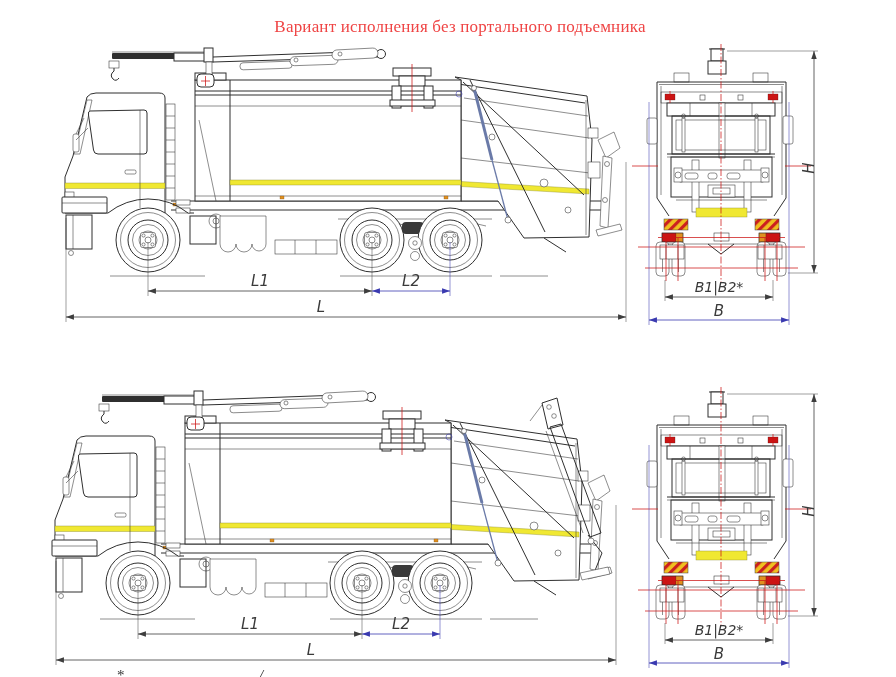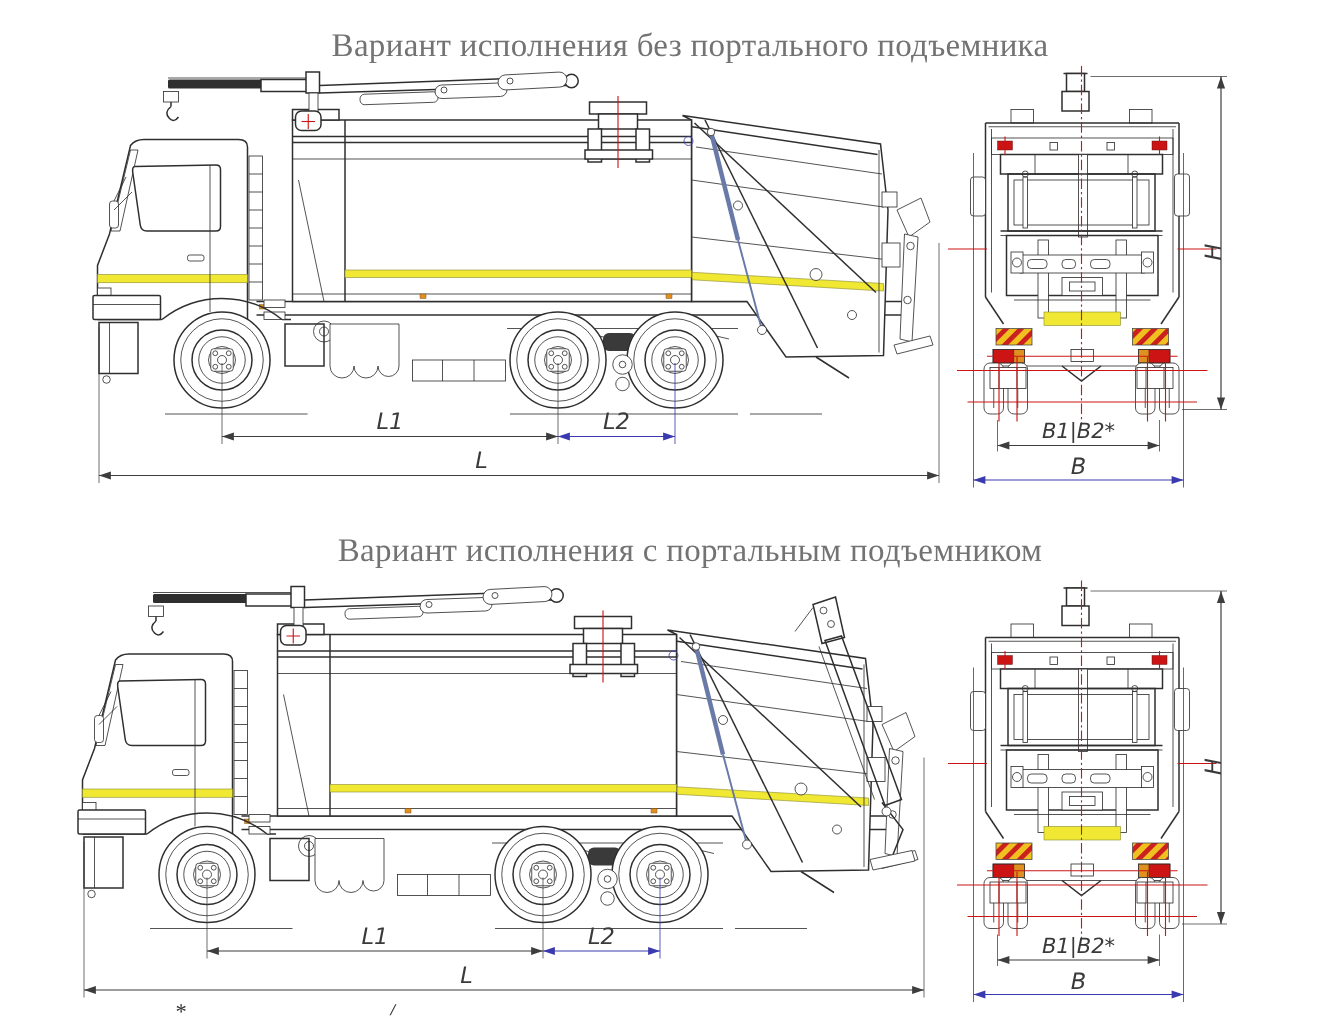--- a/index.html
+++ b/index.html
@@ -1,19 +1,19 @@
 <!DOCTYPE html>
 <html style="--c-line: #2f2f2f; --c-dim: #3d3d3d; --c-dim_blue: #3a3ab0; --c-centerline_red: #cc1414; --c-stripe_yellow: #f0e832; --c-hazard_red: #cc2020; --c-hazard_yellow: #f0c020; --c-amber: #e09020; --c-cylinder_blue: #6a7aa8;"><head>
 <meta charset="utf-8">
 <style>
   html,body{margin:0;padding:0;background:#fff;}
   #canvas{position:relative;width:896px;height:677px;background:#fff;overflow:hidden;
           font-family:"Liberation Serif",serif;}
   .title{position:absolute;left:30px;width:860px;text-align:center;
-         font-size:22px;color:#737373;letter-spacing:.2px;}
+         font-size:17px;color:#ef4444;letter-spacing:.2px;}
   #title1{top:17px;} #title2{top:354px;}
   .view{position:absolute;}
   .footmark{position:absolute;font:15px "Liberation Serif",serif;color:#333;}
   
   .ln {stroke:var(--c-line,#2f2f2f);fill:none;stroke-width:1;}
   .fw {fill:#fff;stroke:var(--c-line,#2f2f2f);stroke-width:1;}
   .fwt{fill:#fff;stroke:var(--c-line,#2f2f2f);stroke-width:.55;}
   .lnt{stroke:var(--c-line,#2f2f2f);fill:none;stroke-width:.55;}
   .dk {fill:var(--c-line,#2f2f2f);stroke:none;}
   .yellow{fill:var(--c-stripe_yellow,#f0e832);stroke:#8a8a30;stroke-width:.4;}
@@ -340,21 +340,20 @@
   </svg>
 
   <svg class="view" style="left:620px;top:40px" width="200" height="290" viewBox="0 0 200 290">
     <use href="#grear"></use>
     <use href="#greardims"></use>
     <text class="dimtxt" x="190" y="132" text-anchor="middle" transform="rotate(-90 190 128)">H</text>
     <text class="dimtxt sm" x="99" y="252" text-anchor="middle">B1|B2*</text>
     <text class="dimtxt" x="99" y="276" text-anchor="middle">B</text>
   </svg>
 
-  <div class="title" id="title2">Вариант исполнения с портальным подъемником</div>
 
   <svg class="view" style="left:30px;top:383px" width="600" height="290" viewBox="0 0 600 290">
     <use href="#gside"></use>
     <use href="#gportal"></use>
     <use href="#gsidedims"></use>
     <text class="dimtxt" x="220" y="246" text-anchor="middle">L1</text>
     <text class="dimtxt" x="371" y="246" text-anchor="middle">L2</text>
     <text class="dimtxt" x="281" y="272" text-anchor="middle">L</text>
   </svg>
 

